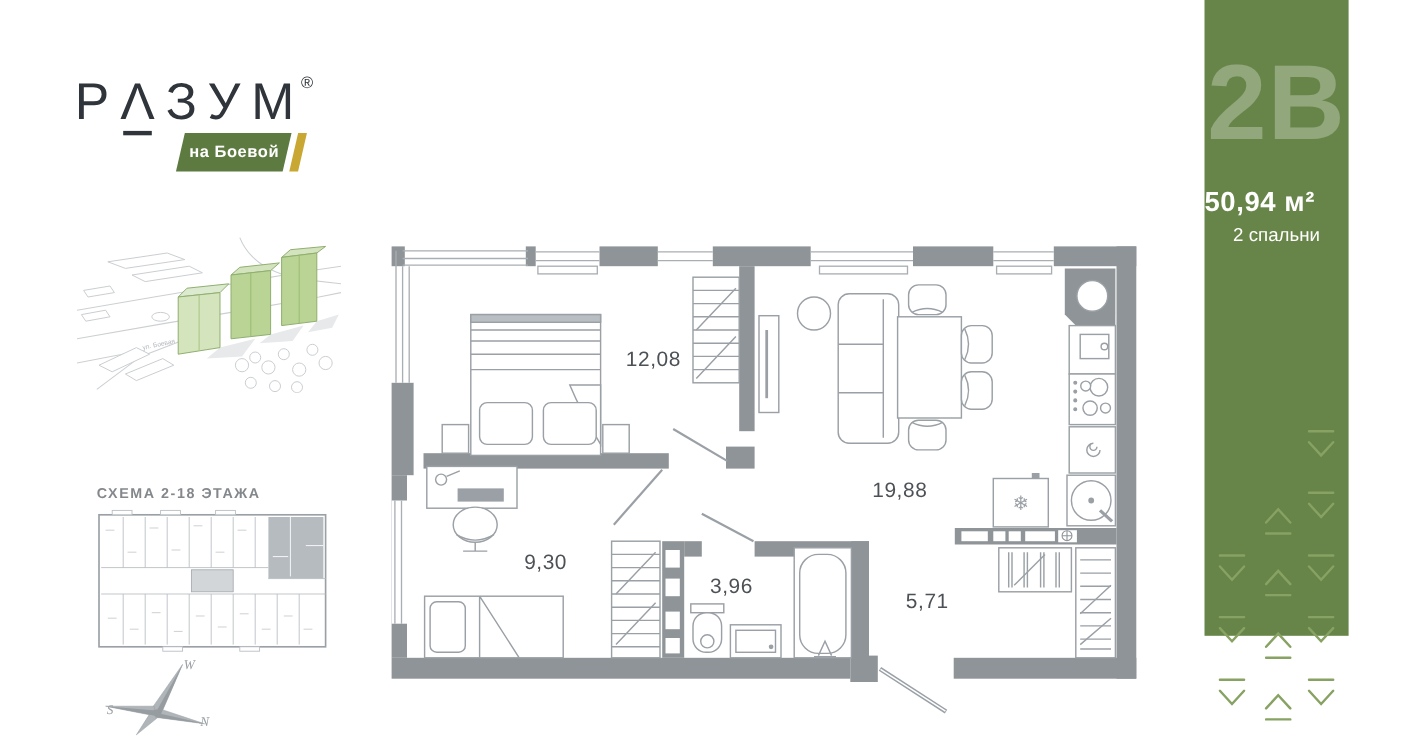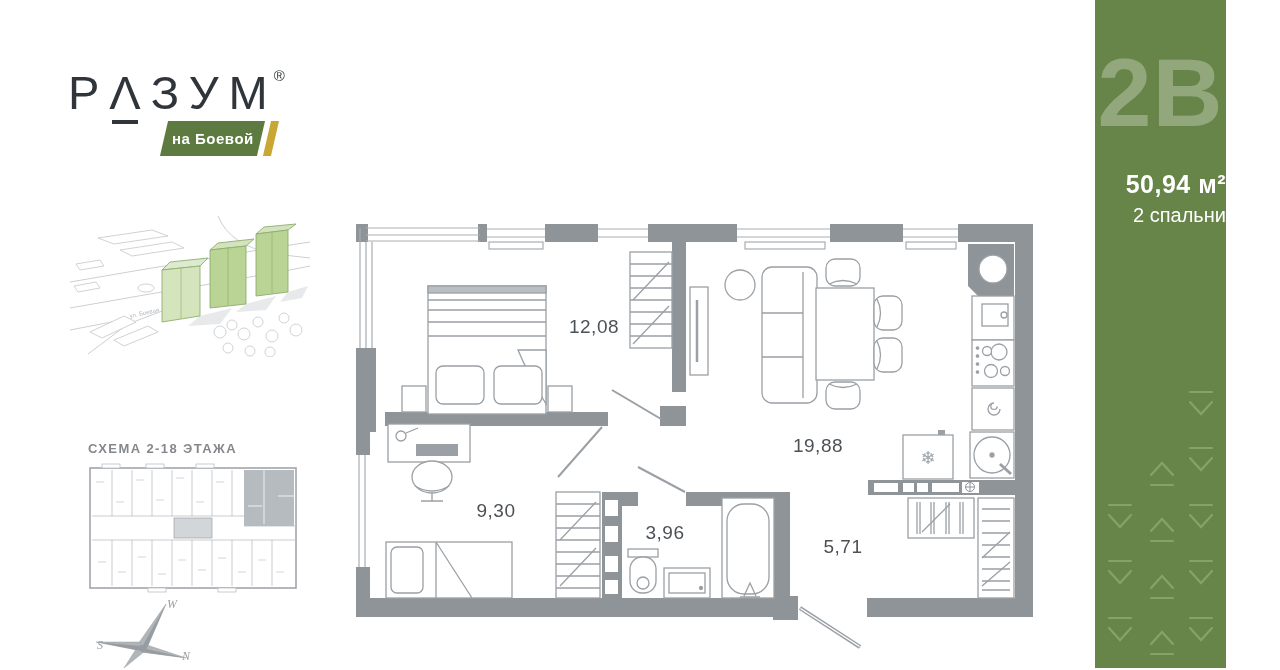--- a/index.html
+++ b/index.html
@@ -30,33 +30,33 @@
     left:267px; top:121px; width:8px; height:35px; background:#c9a733; transform:skewX(-13deg);
   }
 
   
   .schema-title {
     left:88px; top:441px; font-size:13px; font-weight:bold;
     color:#84888c; letter-spacing:1.4px;text-align:right;
   }
 
   
-  .sidebar { left:1095px; top:0; width:131px; height:668px; background:#688549; }
+  .sidebar { left:1095px; top:0; width:131px; height:578px; background:#688549; }
   .unit-code {
     position:absolute; top:44px; width:100%; text-align:center;
     font-size:97px; font-weight:bold; color:rgba(255,255,255,.28);
     line-height:1; letter-spacing:1px;
   }
   .unit-area {
-    position:absolute; top:170px; width:100%; text-align:right;
+    position:absolute; top:170px; width:100%; text-align:left;
     font-size:25px; font-weight:bold; color:#fff; letter-spacing:.5px;
   }
   .unit-bedrooms {
-    position:absolute; top:204px; width:100%; text-align:right;
-    font-size:20px; color:#fff;
+    position:absolute; top:204px; width:100%; text-align:center;
+    font-size:17px; color:#fff;
   }
   .chevrons { position:absolute; left:0; top:0; }
 
   svg { font-family:"Liberation Sans", sans-serif; }
   svg text.room-label { font-size:19px; fill:#4c5156; letter-spacing:.5px; text-anchor:middle; }
   svg text.compass-letter { font-family:"Liberation Serif", serif; font-style:italic; font-size:12px; fill:#9aa0a4; text-anchor:middle; }
 </style>
 </head>
 <body>
 

